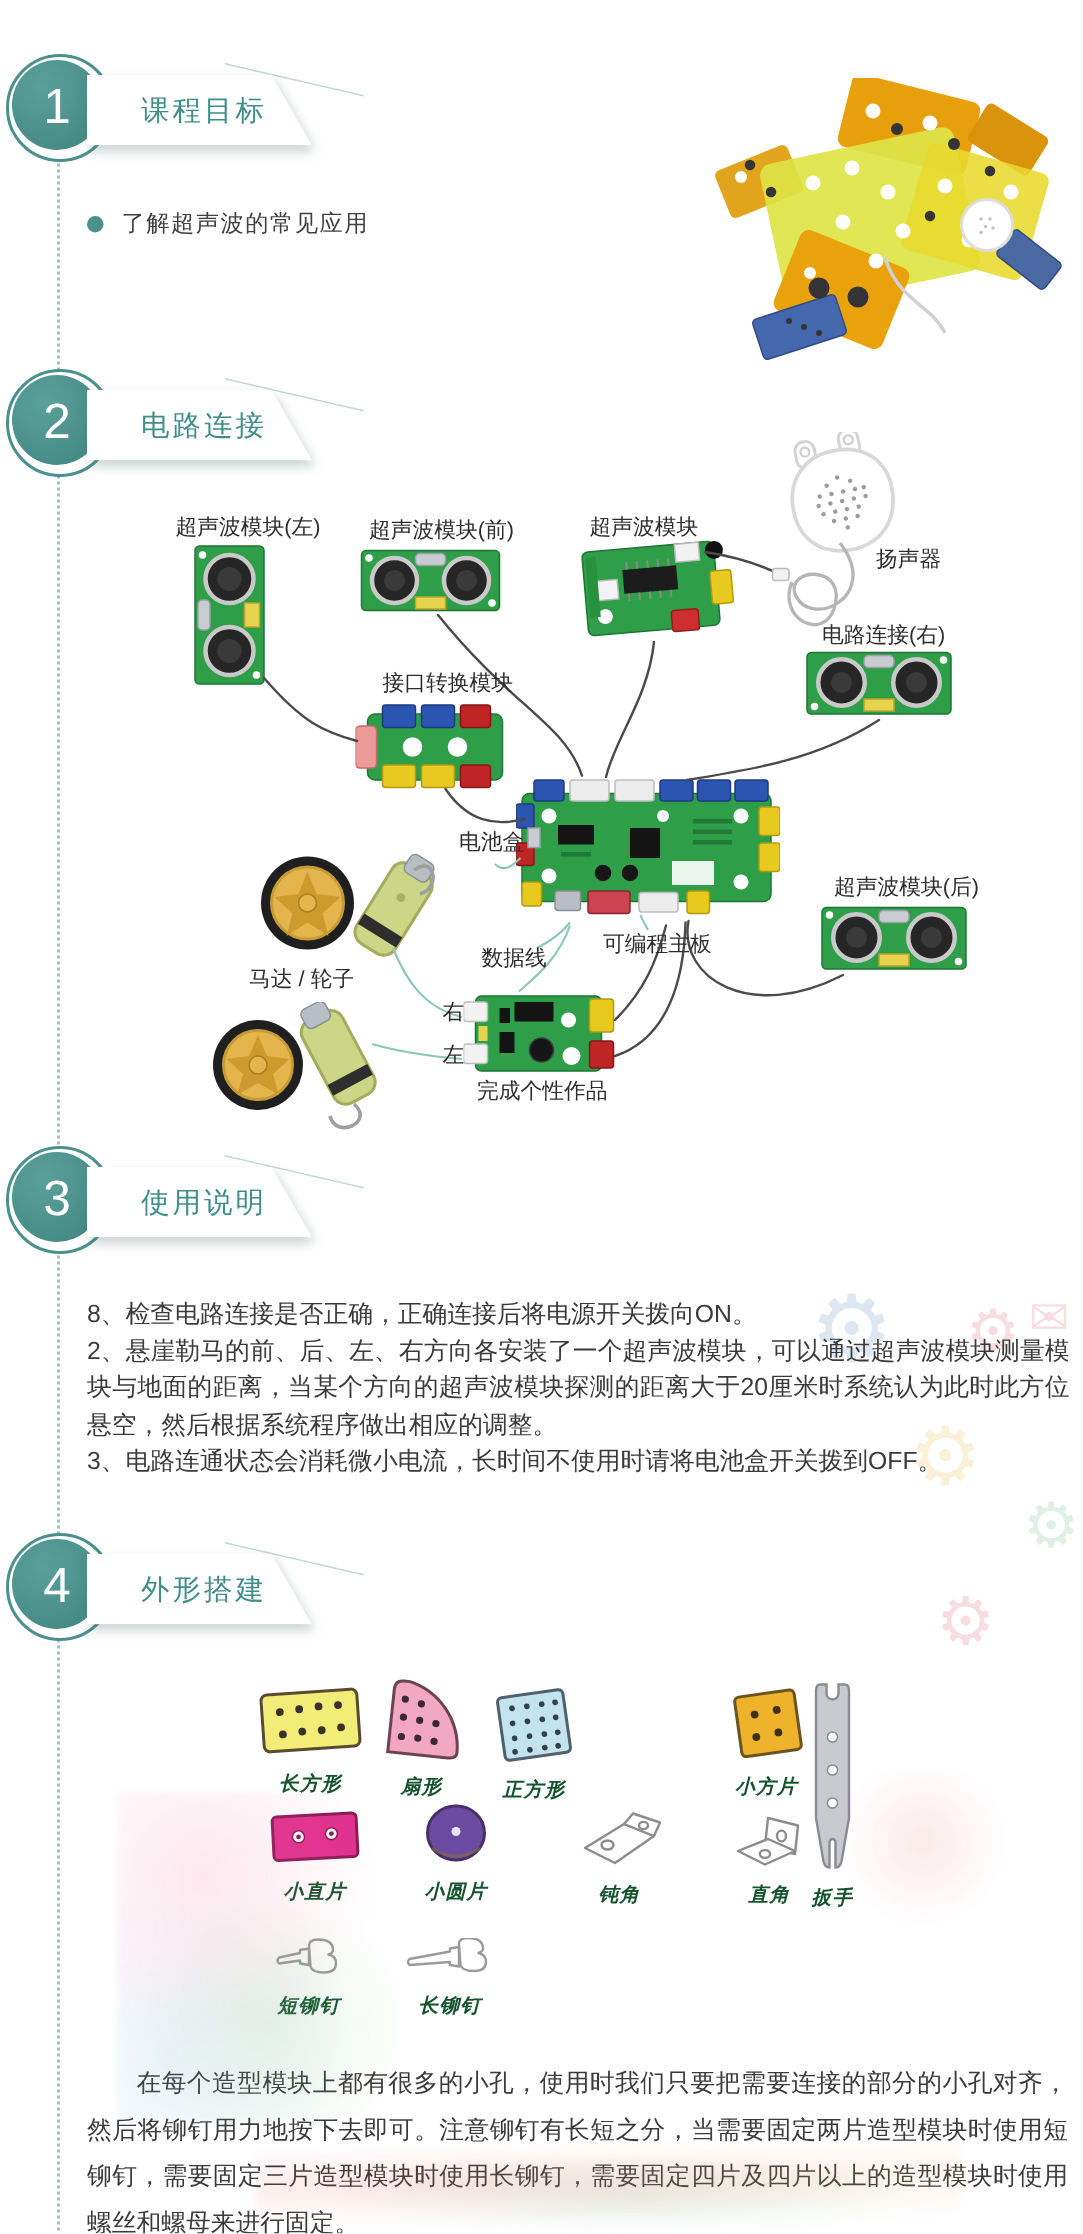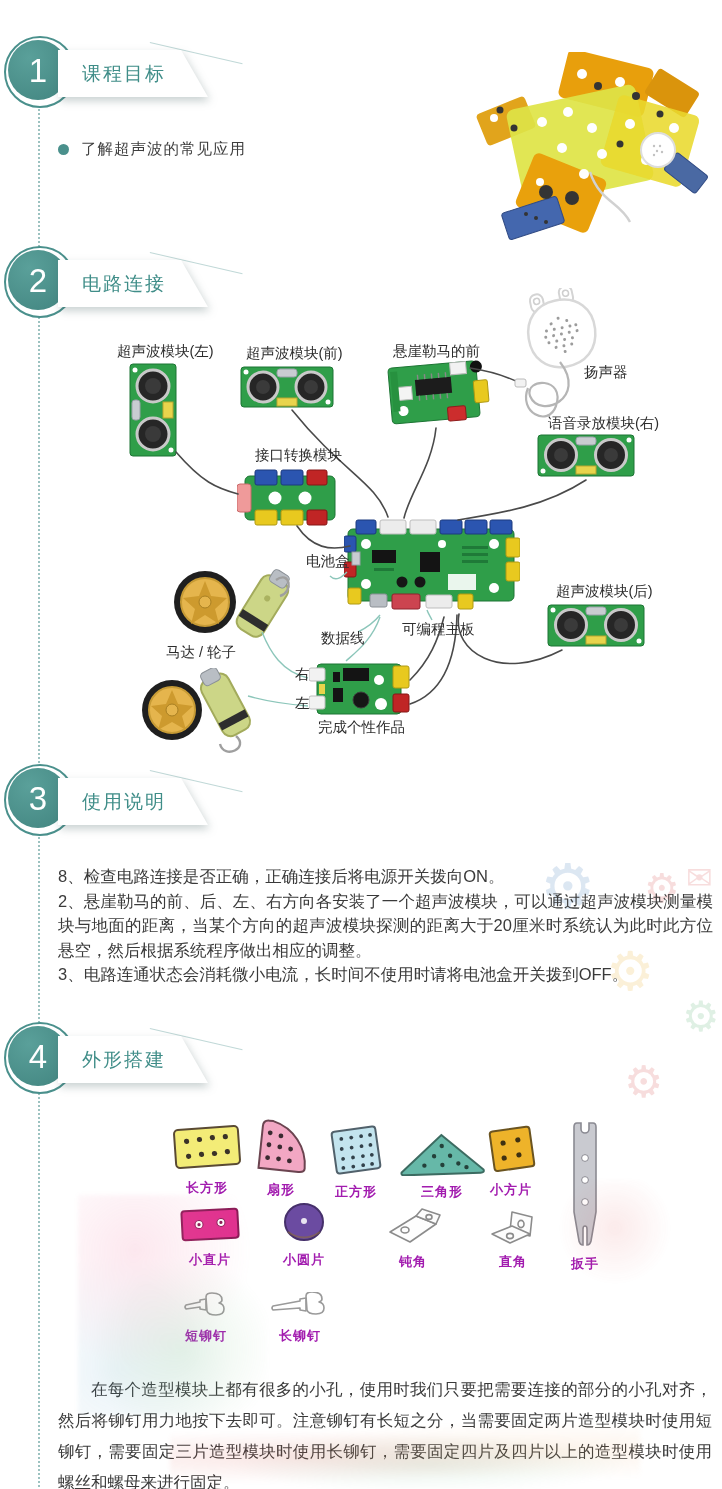--- a/index.html
+++ b/index.html
@@ -15,39 +15,39 @@
   .ball{position:absolute;left:2px;top:2px;width:60px;height:60px;border-radius:50%;
         background:radial-gradient(circle at 35% 30%,#5aa09a,#41847f);
         display:flex;align-items:center;justify-content:center;}
   .num{color:#fff;font-size:33px;line-height:1;}
   .fold{position:absolute;left:150px;top:6px;width:95px;height:30px;
         border-top:1px solid rgba(74,144,140,.35);transform:rotate(13deg);transform-origin:left top;}
   .ribbonWrap{position:absolute;left:58px;top:14px;filter:drop-shadow(2px 4px 4px rgba(60,90,88,.28));}
   .ribbon{width:150px;height:47px;background:#fff;
           clip-path:polygon(0 0,82% 0,100% 100%,0 100%);
           display:flex;align-items:center;}
-  .sectitle{padding-left:24px;font-size:19px;color:#3f8d88;letter-spacing:2px;white-space:nowrap;}
+  .sectitle{padding-left:36px;font-size:19px;color:#3f8d88;letter-spacing:2px;white-space:nowrap;}
   
   .objectives{position:absolute;left:58px;top:139px;}
   .obj{display:flex;align-items:center;height:20px;margin-bottom:9px;font-family:Liberation Mono, monospace;}
   .dot{width:11px;height:11px;border-radius:50%;background:#4a908c;margin-right:12px;flex:0 0 auto;}
   .objtext{font-size:15.5px;color:#3f3f3f;letter-spacing:1px;white-space:nowrap;}
   
   .circuit{position:absolute;left:0;top:280px;width:722px;height:492px;}
   .mod{position:absolute;}
   .wires{position:absolute;left:0;top:0;width:722px;height:492px;pointer-events:none;}
   .clabel{position:absolute;font-size:14.5px;color:#2d2d2d;white-space:nowrap;}
   
   .instr{position:absolute;left:58px;top:864px;width:655px;}
   .instr p{margin:0;font-size:16.5px;line-height:24.6px;text-align:justify;color:#3a3a3a;}
   .decos{position:absolute;pointer-events:none;}
   .gear{position:absolute;opacity:.16;line-height:1;}
   
   .part{position:absolute;text-align:center;}
-  .plabel{font-size:13px;font-weight:bold;color:#a21caf;letter-spacing:1px;margin-top:3px;white-space:nowrap;}
+  .plabel{font-size:13px;font-weight:bold;color:#14532d;letter-spacing:1px;margin-top:3px;white-space:nowrap;font-style:italic;}
   
   .note{position:absolute;left:58px;top:1374px;width:654px;font-size:16.5px;line-height:31px;
         text-align:justify;color:#3a3a3a;text-indent:2em;}
   .blob{position:absolute;pointer-events:none;filter:blur(2px);}
   .blob1{left:78px;top:1195px;width:190px;height:220px;opacity:.5;
     background:radial-gradient(circle at 30% 25%,rgba(240,120,160,.35),transparent 55%),
                radial-gradient(circle at 55% 70%,rgba(120,190,130,.35),transparent 50%),
                radial-gradient(circle at 20% 80%,rgba(90,160,200,.25),transparent 50%);}
   .blob2{left:170px;top:1425px;width:470px;height:64px;opacity:.5;
     background:radial-gradient(ellipse at 25% 50%,rgba(220,80,70,.28),transparent 60%),
@@ -397,23 +397,23 @@
         <path d="M358,352 C370,346 376,340 380,335"></path>
         <path d="M380,337 C372,360 356,372 346,381"></path>
         <path d="M432,340 C430,336 428,333 427,330"></path>
         <path d="M308,398 C282,392 270,372 262,352"></path>
         <path d="M308,426 C284,424 262,420 248,416"></path>
       </g>
     </svg>
 
     <div class="clabel" style="left:117px;top:62px">超声波模块(左)</div>
     <div class="clabel" style="left:246px;top:64px">超声波模块(前)</div>
-    <div class="clabel" style="left:393px;top:62px">悬崖勒马的前</div>
+    <div class="clabel" style="left:393px;top:62px">超声波模块</div>
     <div class="clabel" style="left:584px;top:83px">扬声器</div>
-    <div class="clabel" style="left:548px;top:134px">语音录放模块(右)</div>
+    <div class="clabel" style="left:548px;top:134px">电路连接(右)</div>
     <div class="clabel" style="left:255px;top:166px">接口转换模块</div>
     <div class="clabel" style="left:306px;top:272px">电池盒</div>
     <div class="clabel" style="left:556px;top:302px">超声波模块(后)</div>
     <div class="clabel" style="left:321px;top:349px">数据线</div>
     <div class="clabel" style="left:402px;top:340px">可编程主板</div>
     <div class="clabel" style="left:166px;top:363px">马达 / 轮子</div>
     <div class="clabel" style="left:295px;top:385px">右</div>
     <div class="clabel" style="left:295px;top:414px">左</div>
     <div class="clabel" style="left:318px;top:438px">完成个性作品</div>
   </div>
@@ -488,37 +488,20 @@
             <circle cx="45" cy="33" r="1.9"></circle>
             <circle cx="15" cy="42" r="1.9"></circle>
             <circle cx="25" cy="42" r="1.9"></circle>
             <circle cx="35" cy="42" r="1.9"></circle>
             <circle cx="44" cy="42" r="1.9"></circle>
           </g>
       </g>
     </svg>
     <div class="plabel">正方形</div>
   </div>
-  <div class="part" style="left:396px;top:1132px;width:92px">
-    <svg width="88" height="44" viewBox="0 0 88 44">
-      <g transform="rotate(-2 44 22)">
-        <path d="M44,3 L85,39 Q86,42 82,42 L6,42 Q2,42 3,39 Z" stroke="#3c6b61" stroke-width="2" fill="#66b8a8"></path>
-        <g fill="#24413a">
-            <circle cx="44" cy="14" r="2.2"></circle>
-            <circle cx="36" cy="24" r="2.2"></circle>
-            <circle cx="52" cy="24" r="2.2"></circle>
-            <circle cx="26" cy="33" r="2.2"></circle>
-            <circle cx="44" cy="33" r="2.2"></circle>
-            <circle cx="60" cy="32" r="2.2"></circle>
-            <circle cx="68" cy="36" r="2.2"></circle>
-          </g>
-      </g>
-    </svg>
-    <div class="plabel">三角形</div>
-  </div>
   <div class="part" style="left:470px;top:1124px;width:82px">
     <svg width="54" height="50" viewBox="0 0 54 50">
       <g transform="rotate(-8 27 25)">
         <rect x="8" y="5" width="40" height="40" rx="3" stroke="#6b5420" stroke-width="2" fill="#eeb32a"></rect>
         <g fill="#3f3112">
             <circle cx="20" cy="18" r="2.6"></circle>
             <circle cx="35" cy="17" r="2.6"></circle>
             <circle cx="19" cy="33" r="2.6"></circle>
             <circle cx="34" cy="32" r="2.6"></circle>
           </g>
@@ -562,21 +545,21 @@
     <svg width="62" height="40" viewBox="0 0 62 40">
       <g stroke="#8c8c8c" stroke-width="1.6" stroke-linejoin="round" fill="#fdfdfd">
         <path d="M8,26 L34,10 L54,18 L28,36 Z"></path>
         <path d="M34,10 L54,18 L58,9 L40,3 Z"></path>
         <ellipse cx="23" cy="24" rx="4" ry="3"></ellipse>
         <ellipse cx="47" cy="11" rx="3" ry="2.4"></ellipse>
       </g>
     </svg>
     <div class="plabel">钝角</div>
   </div>
-  <div class="part" style="left:554px;top:1120px;width:62px">
+  <div class="part" style="left:524px;top:1120px;width:62px">
     <svg width="34" height="128" viewBox="0 0 34 128">
       <path d="M9,3 L13,3 L13,9 A4,4 0 0 0 21,9 L21,3 L25,3 Q28,3 28,7 L28,92 L23,121 Q22,125 19,125 L19,109 Q19,106 17,106 Q15,106 15,109 L15,125 Q12,125 11,121 L6,92 L6,7 Q6,3 9,3 Z" stroke="#8a8a92" stroke-width="1.6" fill="#c9cad0"></path>
       <circle cx="17" cy="38" r="3.4" fill="#fff" stroke="#8a8a92"></circle>
       <circle cx="17" cy="60" r="3.4" fill="#fff" stroke="#8a8a92"></circle>
       <circle cx="17" cy="82" r="3.4" fill="#fff" stroke="#8a8a92"></circle>
     </svg>
     <div class="plabel">扳手</div>
   </div>
 
   <div class="part" style="left:162px;top:1292px;width:88px">

